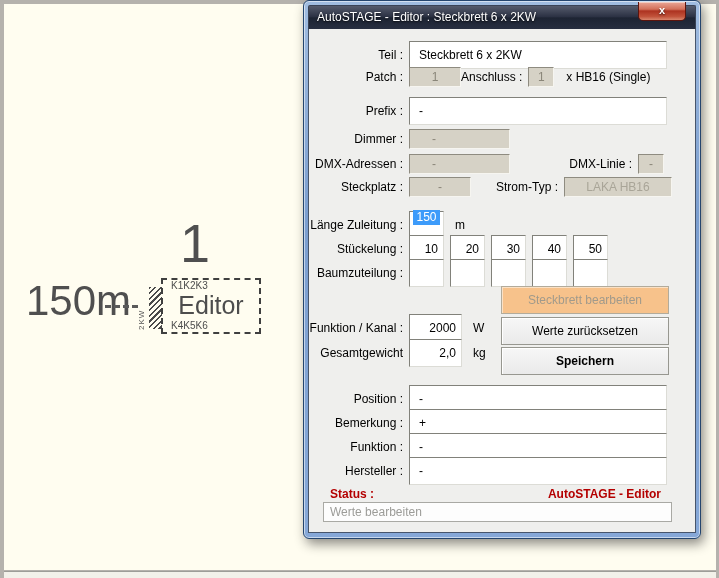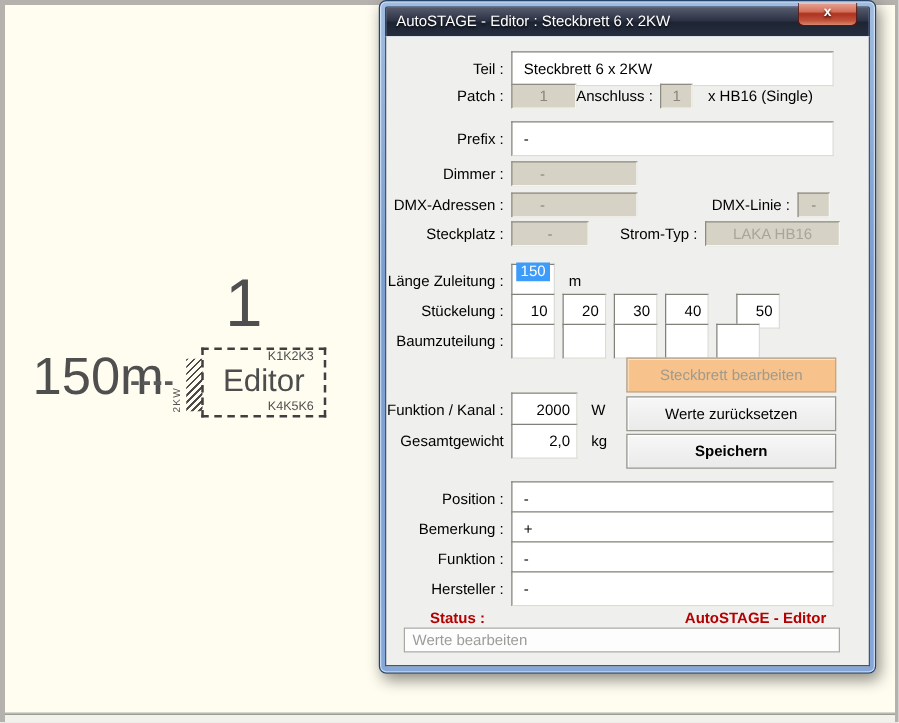--- a/index.html
+++ b/index.html
@@ -14,21 +14,21 @@
   .cad { position:absolute; inset:0; color:#4d4d4d; }
   .cad-channel-no { position:absolute; left:176px; top:212px; font-size:54px; line-height:1; color:#4f4f4f; }
   .cad-length { position:absolute; left:22px; top:276px; font-size:42px; line-height:1; color:#4f4f4f; }
   .cad-dash-line { position:absolute; left:101px; top:301px; width:33px; border-top:3px dashed #5a5a5a; }
   .cad-2kw { position:absolute; left:133px; top:284px; height:42px; writing-mode:vertical-rl;
              transform:rotate(180deg); font-size:8px; letter-spacing:1px; color:#555; }
   .cad-hatch { position:absolute; left:145px; top:283px; width:13px; height:42px;
                background:repeating-linear-gradient(135deg,#4a4a4a 0 1.5px,transparent 1.5px 4px); }
   .cad-box { position:absolute; left:157px; top:274px; width:100px; height:56px;
              border:2px dashed #3f3f3f; display:flex; flex-direction:column; justify-content:space-between; }
-  .cad-krow { display:flex; justify-content:flex-end; padding:0 8px; font-size:10px; line-height:10px; }
+  .cad-krow { display:flex; justify-content:flex-start; padding:0 8px; font-size:10px; line-height:10px; }
   .cad-krow.top { margin-top:1px; } .cad-krow.bot { margin-bottom:1px; }
   .cad-single { text-align:center; font-size:25px; line-height:20px; margin-top:-3px; }
 
   
   .win { position:absolute; left:303px; top:0; width:398px; height:539px;
          background:linear-gradient(to bottom,#a0bce0,#7b9ecf 40%,#86a8d8);
          border:1px solid #24456e; border-radius:6px; padding:4px;
          box-shadow:3px 5px 12px rgba(0,0,0,.45), inset 0 0 0 1px rgba(255,255,255,.55); }
   .titlebar { height:24px; background:linear-gradient(to bottom,#555b6c,#2c3244 46%,#1d2433 52%,#272e40);
               border:1px solid #3a4356; border-bottom:none; border-radius:2px 2px 0 0;
@@ -60,21 +60,21 @@
 
   .unit { margin-left:11px; }
 
   .btn { position:absolute; left:192px; width:168px; height:28px;
          background:linear-gradient(to bottom,#f7f7f7,#eaeaea); border:1px solid #979790;
          box-shadow:inset 1px 1px 0 #ffffff; font-family:inherit; font-size:12px; color:#000;
          text-align:center; line-height:24px; cursor:pointer; }
   .btn-orange { background:#f7c28b; color:#a19a8b; border-color:#b2ab9b; box-shadow:inset 1px 1px 0 rgba(255,255,255,.5); }
   .btn-bold { font-weight:bold; }
 
-  .status-row { top:458px; padding:0 36px 0 35px; justify-content:space-between;
+  .status-row { top:458px; padding:0 36px 0 21px; justify-content:space-between;
                 font-weight:bold; color:#b40000; }
   .status-field { position:absolute; left:14px; top:473px; width:349px; height:20px;
                   background:#fdfdfd; border:1px solid #a9a9a4; color:#9c9c98;
                   line-height:18px; padding-left:6px; }
 </style>
 </head>
 <body>
 
 <div class="screen">
   <div class="canvas">
@@ -154,21 +154,21 @@
           <span class="sel">150</span>
         </div>
         <span class="unit">m</span>
       </div>
 
       <div class="row" style="top:206px">
         <span class="lbl">Stückelung :</span>
         <input class="tb w-sm" style="margin-right: 6px;" value="10">
         <input class="tb w-sm" style="margin-right: 6px;" value="20">
         <input class="tb w-sm" style="margin-right: 6px;" value="30">
-        <input class="tb w-sm" style="margin-right: 22px;" value="40">
+        <input class="tb w-sm" style="margin-right: 6px;" value="40">
         <input class="tb w-sm" value="50" style="">
       </div>
 
       <div class="row" style="top:230px">
         <span class="lbl">Baumzuteilung :</span>
         <input class="tb w-sm" style="margin-right: 6px;" value="">
         <input class="tb w-sm" style="margin-right: 6px;" value="">
         <input class="tb w-sm" style="margin-right: 6px;" value="">
         <input class="tb w-sm" style="margin-right: 6px;" value="">
         <input class="tb w-sm" value="" style="">

